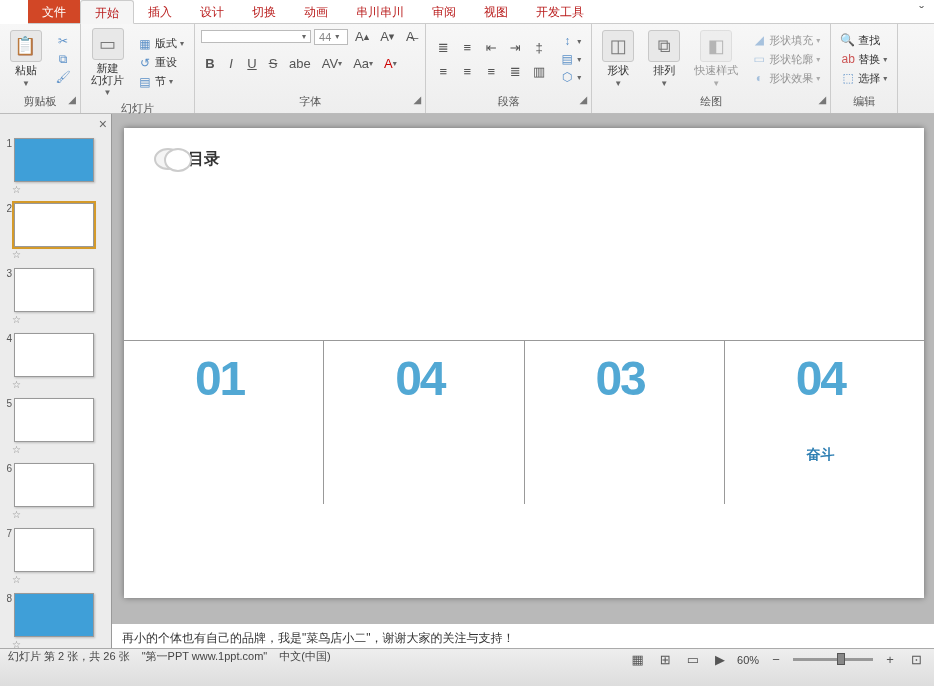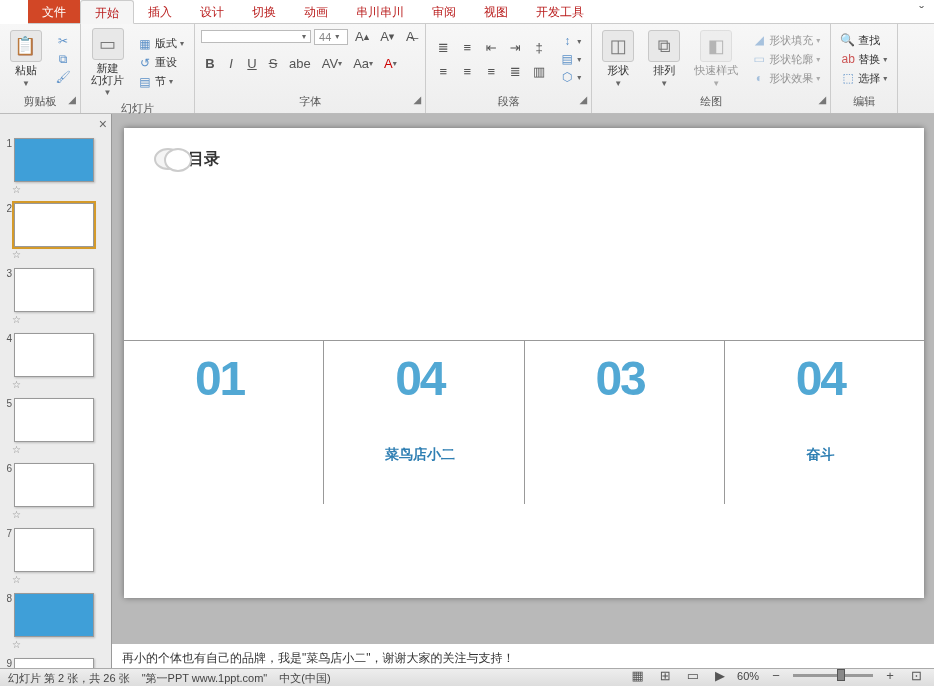--- a/index.html
+++ b/index.html
@@ -61,21 +61,21 @@
 .stitle { font-size: 16px; font-weight: bold; color: #333; }
 .sections { display: flex; margin-top: 160px; border-top: 1px solid #999; }
 .sec { flex: 1; text-align: center; padding: 10px 8px 40px 0; border-right: 1px solid #999; }
 .sec:last-child { border-right: none; }
 .secnum { font-size: 48px; font-weight: bold; color: #52a8d4; letter-spacing: -2px; }
 .seclbl { margin-top: 40px; font-size: 14px; font-weight: bold; color: #2f7fb3; }
 
 .notes { height: 28px; background: #fff; border-top: 4px solid #b9b9b9; padding: 6px 10px; font-size: 12px; color: #333; overflow: hidden; }
 
 
-.status { height: 18px; background: linear-gradient(#eee,#ddd); border-top: 1px solid #aaa; display: flex; align-items: flex-end; padding: 0 8px; font-size: 11px; color: #444; gap: 12px; }
+.status { height: 38px; background: linear-gradient(#eee,#ddd); border-top: 1px solid #aaa; display: flex; align-items: flex-start; padding: 0 8px; font-size: 11px; color: #444; gap: 12px; }
 .status .right { margin-left: auto; display: flex; align-items: center; gap: 8px; }
 .zoom-track { width: 80px; height: 3px; background: #999; position: relative; }
 .zoom-thumb { width: 8px; height: 12px; background: #888; border: 1px solid #555; position: absolute; top: -5px; left: 44px; }
 
 ::-webkit-scrollbar { width: 16px; height: 16px; }
 ::-webkit-scrollbar-track { background: #eaeaea; border: 1px solid #ccc; }
 ::-webkit-scrollbar-thumb { background: #c5c5c5; border: 1px solid #999; }
 </style>
 </head>
 <body>
@@ -329,21 +329,20 @@
           <div class="slide-title-row">
             <div class="circ"></div>
             <div class="stitle">目录</div>
           </div>
           <div class="sections" id="sections">
               <div class="sec">
                 <div class="secnum">01</div>
               </div>
               <div class="sec">
                 <div class="secnum">04</div>
-                <div class="seclbl">菜鸟店小二</div>
               </div>
               <div class="sec">
                 <div class="secnum">03</div>
               </div>
               <div class="sec">
                 <div class="secnum">04</div>
                 <div class="seclbl">奋斗</div>
               </div>
             </div>
         </div>

